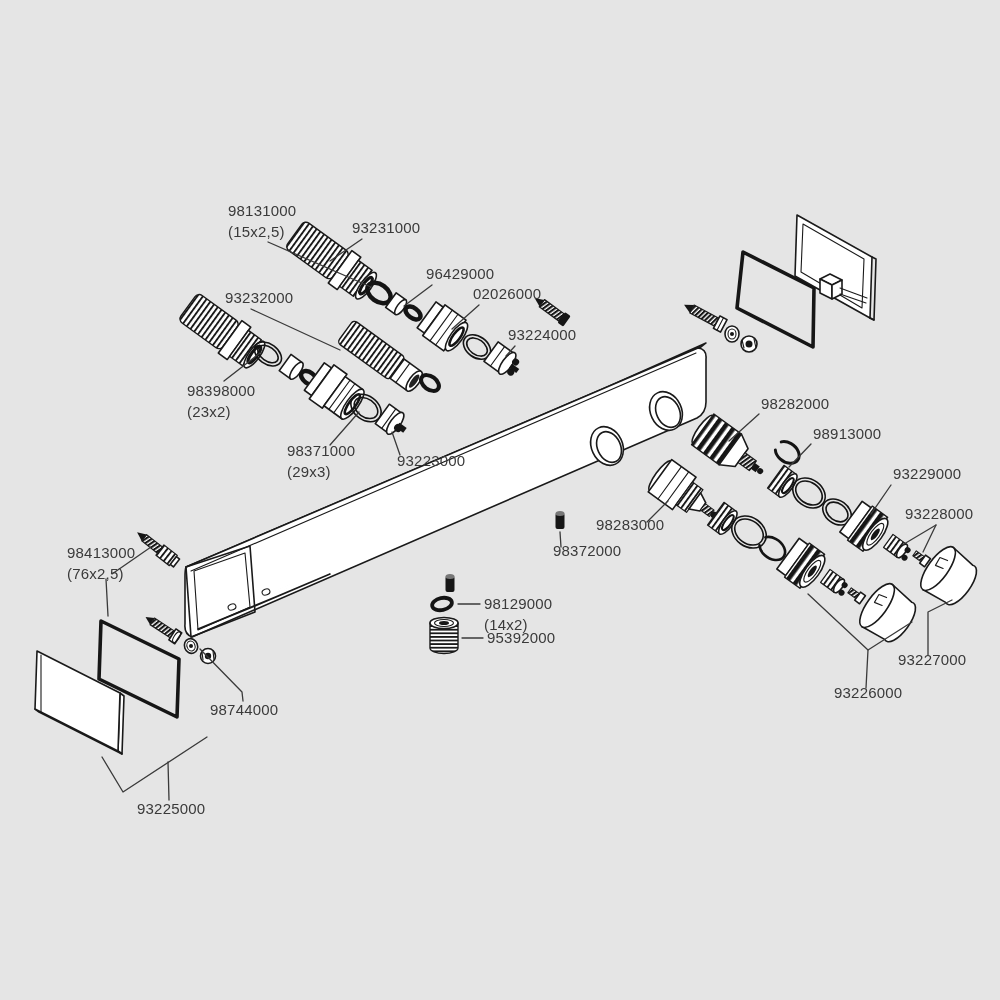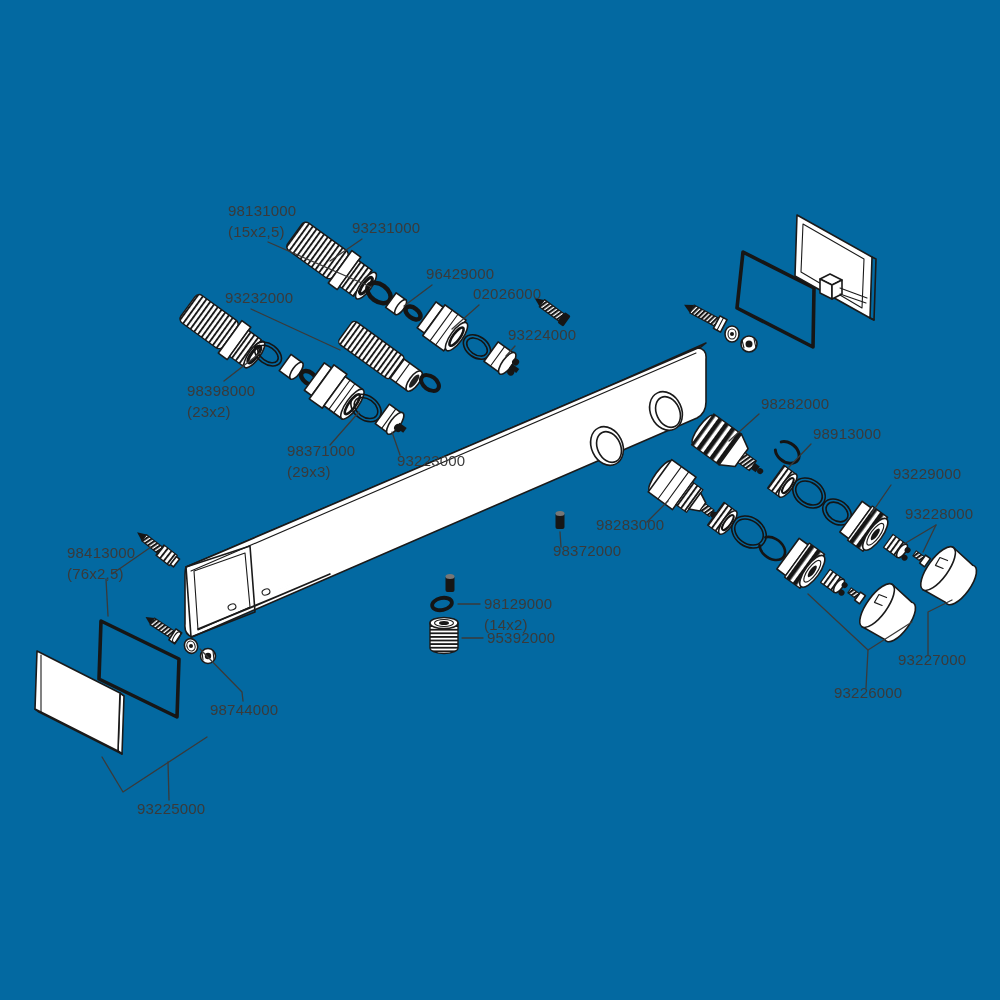--- a/index.html
+++ b/index.html
@@ -1,16 +1,16 @@
 <!DOCTYPE html>
 <html><head>
 <meta charset="utf-8">
 <style>
   html,body{margin:0;padding:0;background:#fff;}
-  .stage{width:1000px;height:1000px;background:#0369a1;position:relative;overflow:hidden;text-align:right;}
+  .stage{width:1000px;height:1000px;background:#e5e5e5;position:relative;overflow:hidden;text-align:right;}
   svg{display:block;}
   svg *{stroke-linecap:round;stroke-linejoin:round;}
   .ln{fill:none;stroke:#1a1a1a;stroke-width:1.6;}
   .th{fill:none;stroke:#1a1a1a;stroke-width:1.1;}
   .wh{fill:#ffffff;stroke:#1a1a1a;stroke-width:1.6;}
   .dk{fill:#161616;stroke:none;}
   .oring{fill:none;stroke:#141414;}
   .plabel{font-family:"Liberation Sans",sans-serif;font-size:15px;letter-spacing:.2px;fill:#3a3a3a;}
   .leader{fill:none;stroke:#3a3a3a;stroke-width:1.3;}
 </style>

